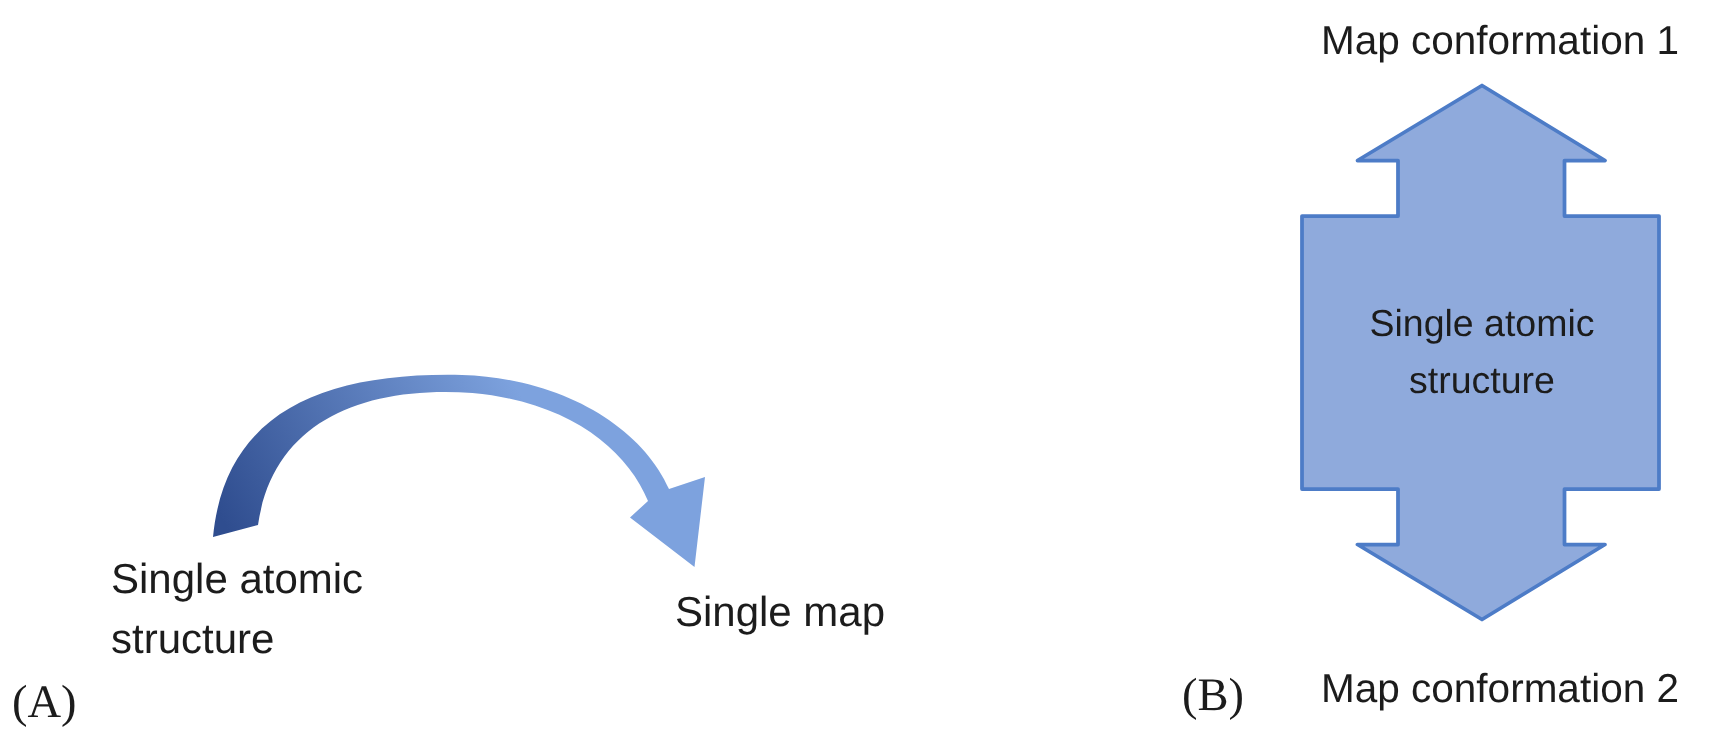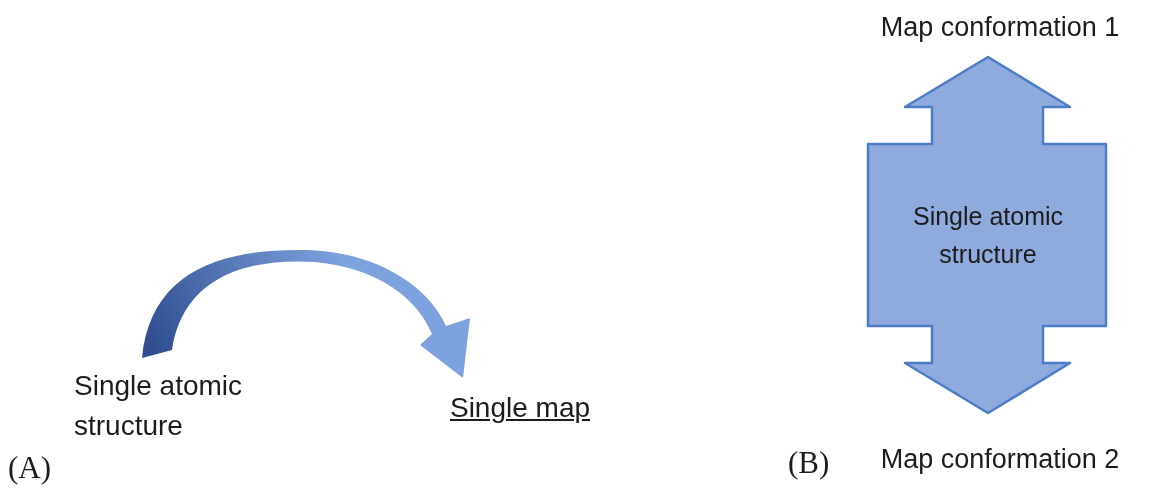--- a/index.html
+++ b/index.html
@@ -40,21 +40,20 @@
     left: 74px;
     top: 366px;
     width: 215px;
     text-align: left;
   }
   .a-target {
     left: 400px;
     top: 388px;
     width: 240px;
     text-align: center;
-    text-decoration: underline;
   }
   .a-letter {
     left: 8px;
     top: 452px;
   }
   .b-top {
     left: 845px;
     top: 8px;
     width: 310px;
     text-align: center;

